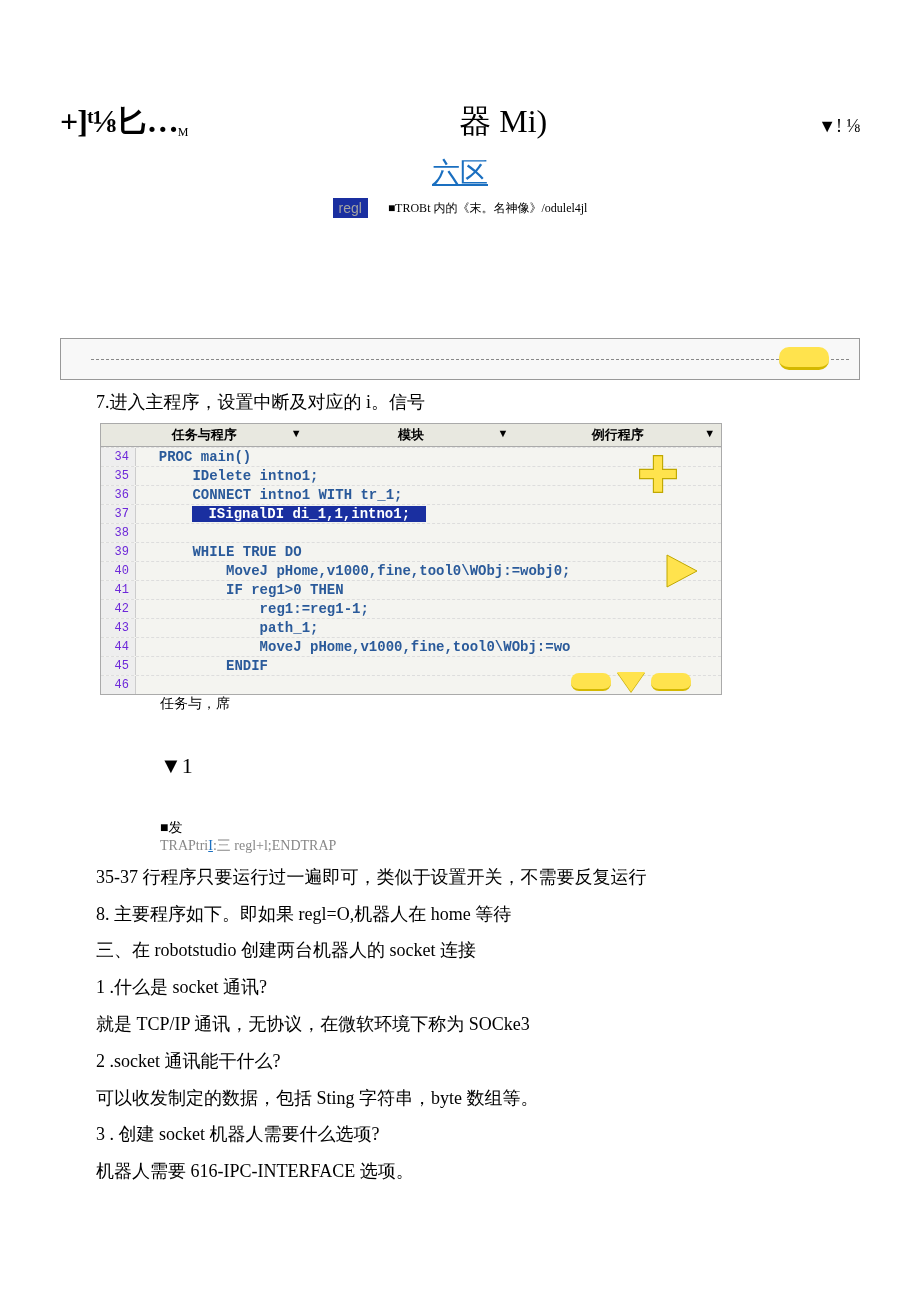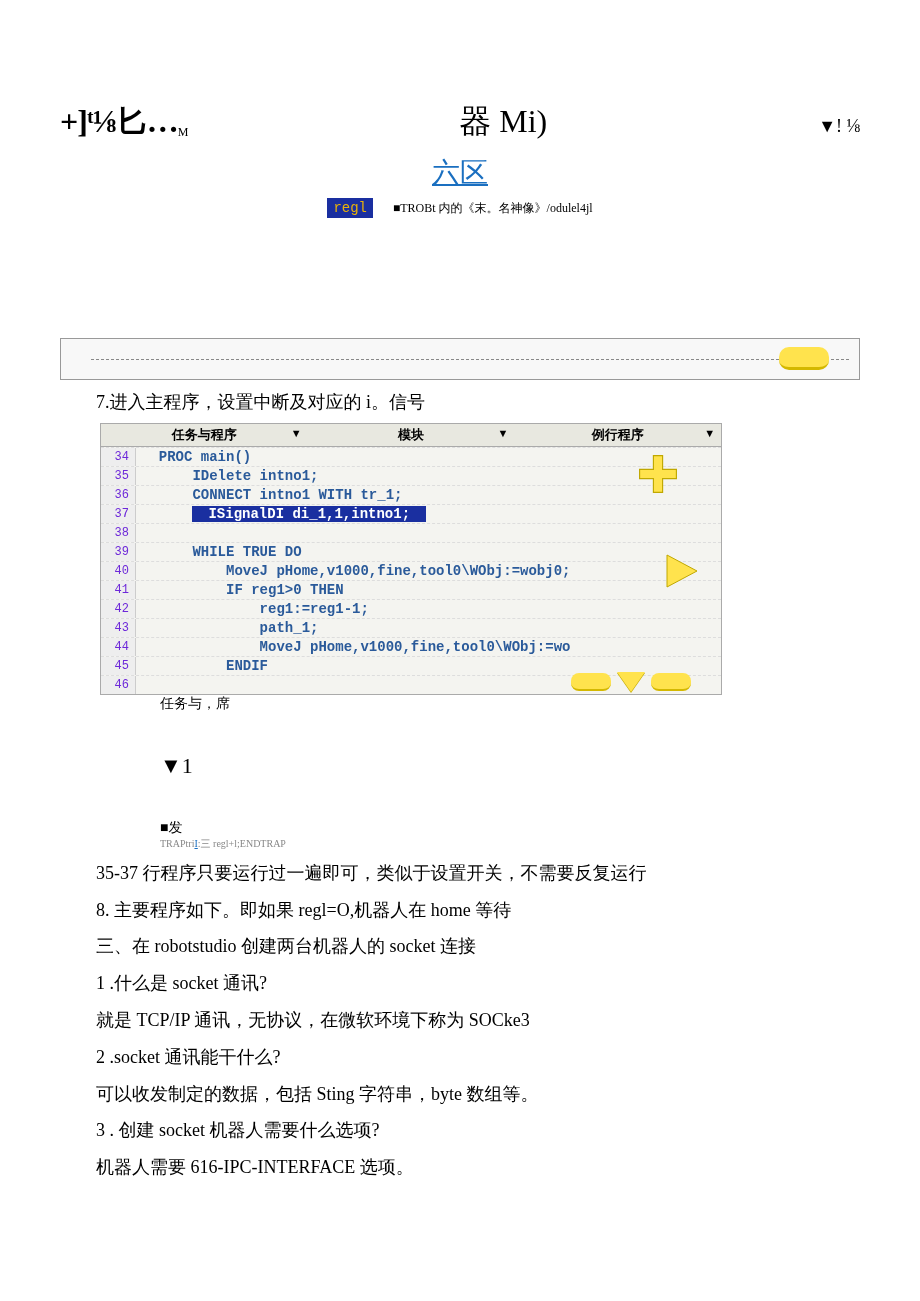--- a/index.html
+++ b/index.html
@@ -50,24 +50,24 @@
   }
   .regl-row {
     display: flex;
     align-items: center;
     justify-content: center;
     gap: 20px;
     margin-top: 6px;
   }
   .regl-box {
     background: #1a2fa0;
-    color: #eab308;
+    color: #a3a3a3;
     font-size: 14px;
     padding: 2px 6px;
-    font-family: Liberation Mono, monospace;
+    font-family: Liberation Sans, sans-serif;
   }
   .small-trob {
     font-size: 12px;
     font-family: "SimSun", serif;
   }
   .divider-block {
     margin-top: 120px;
     border: 1px solid #999;
     height: 40px;
     position: relative;
@@ -202,21 +202,21 @@
     align-items: baseline;
     gap: 40px;
     flex-direction: column;
   }
   .mini-row .big {
     font-size: 22px;
     font-family: "Times New Roman", serif;
   }
   .trap-line {
     margin-left: 100px;
-    font-size: 10px;
+    font-size: 14px;
     font-family: "Times New Roman", serif;
     color: #888;
   }
   .trap-line .I { color: #1a6fc0; text-decoration: underline; }
 </style>
 </head>
 <body>
 
 <div class="page">
 

